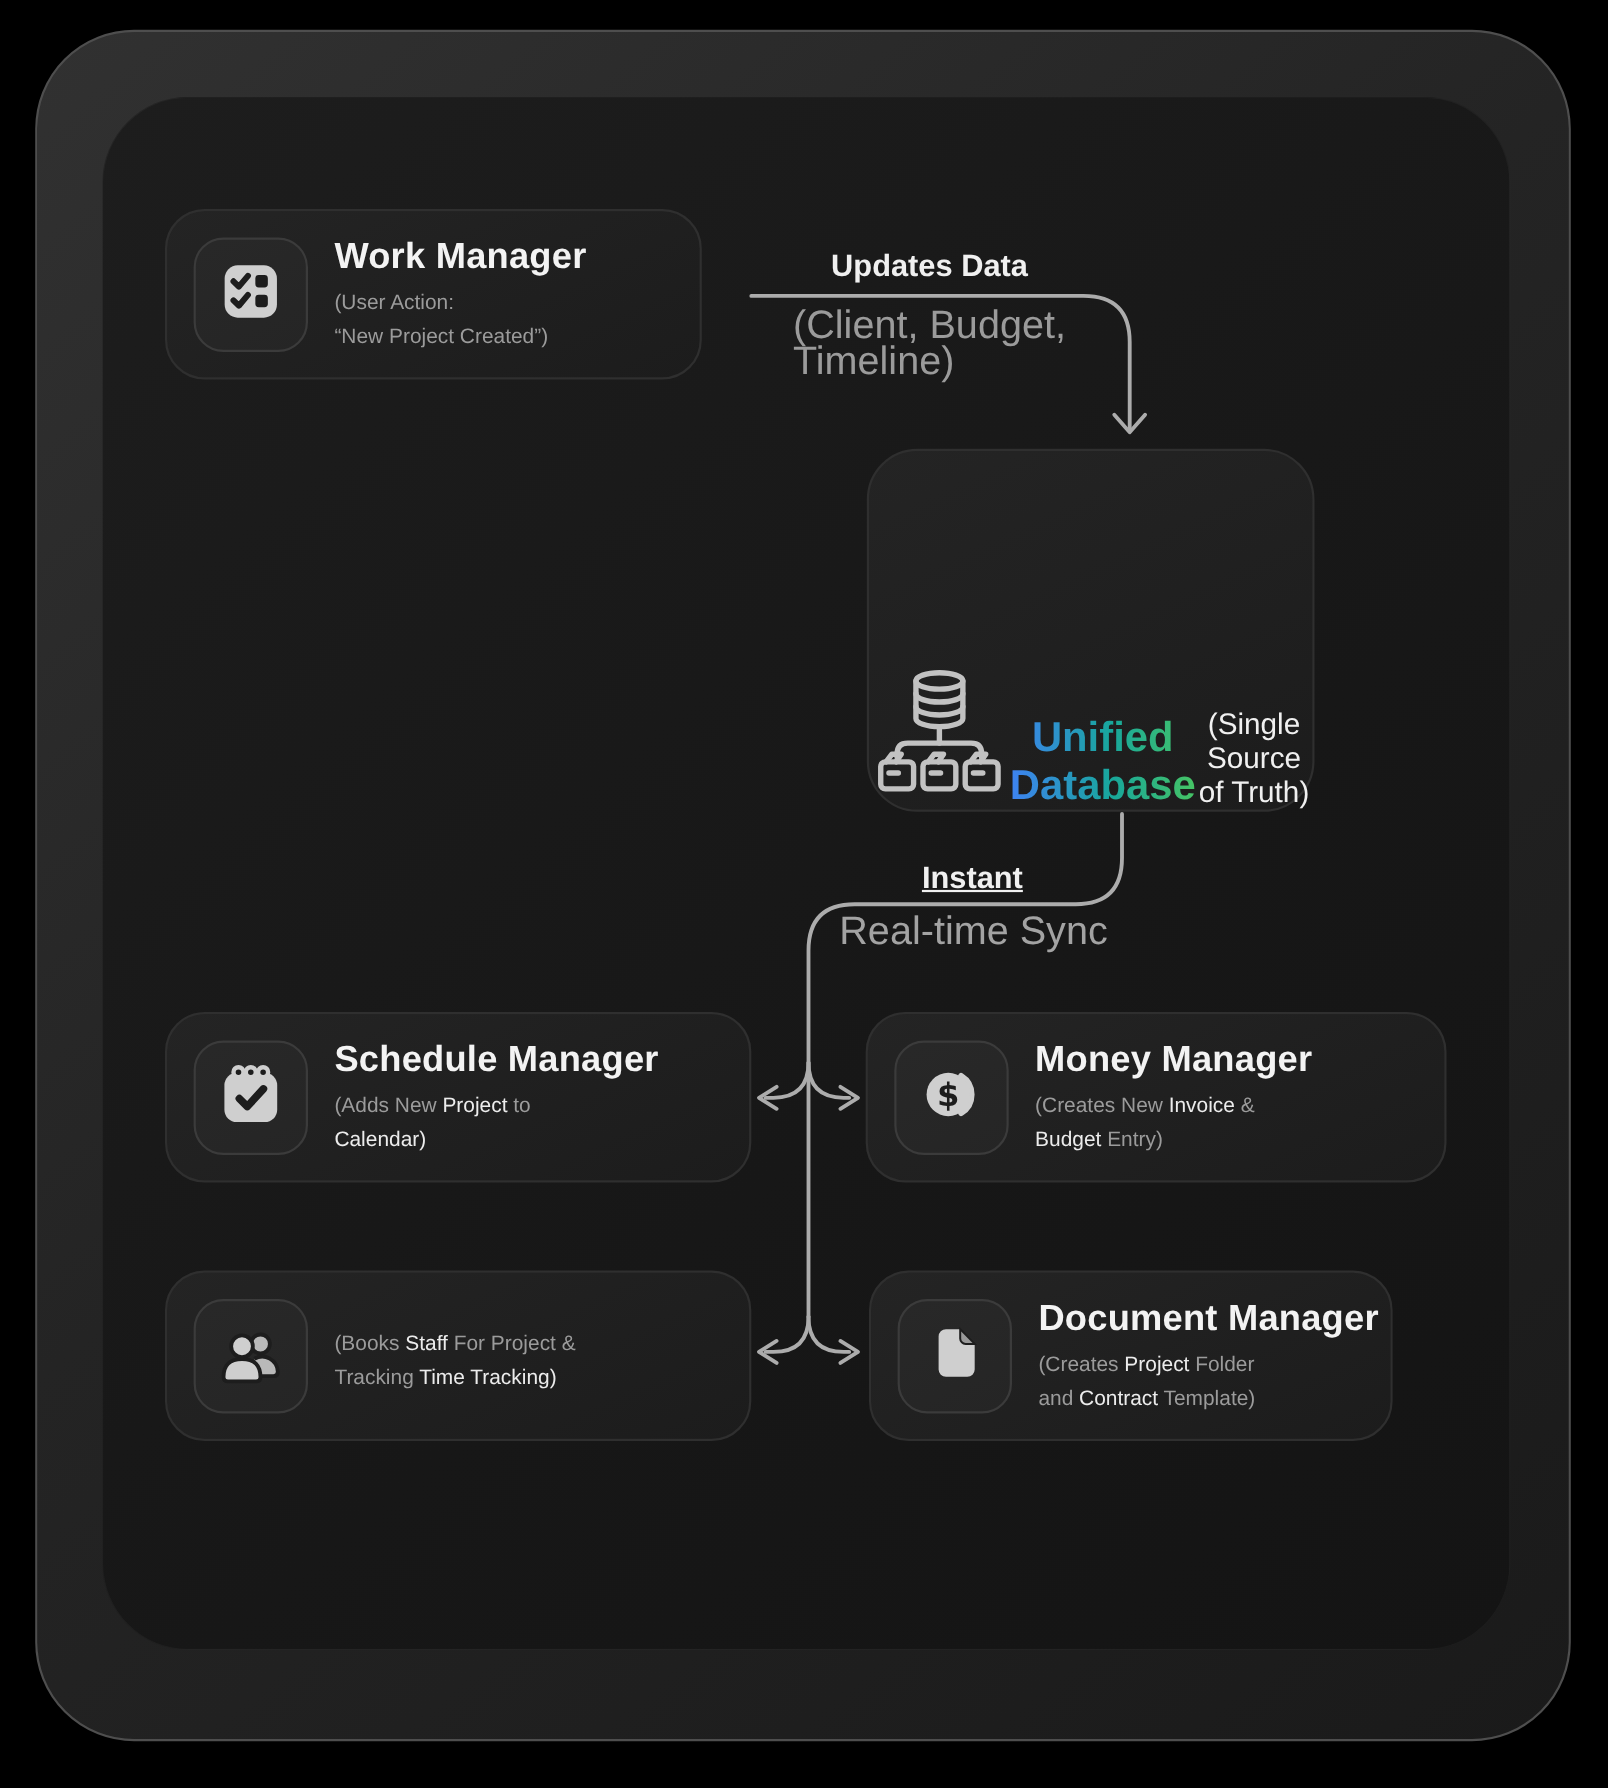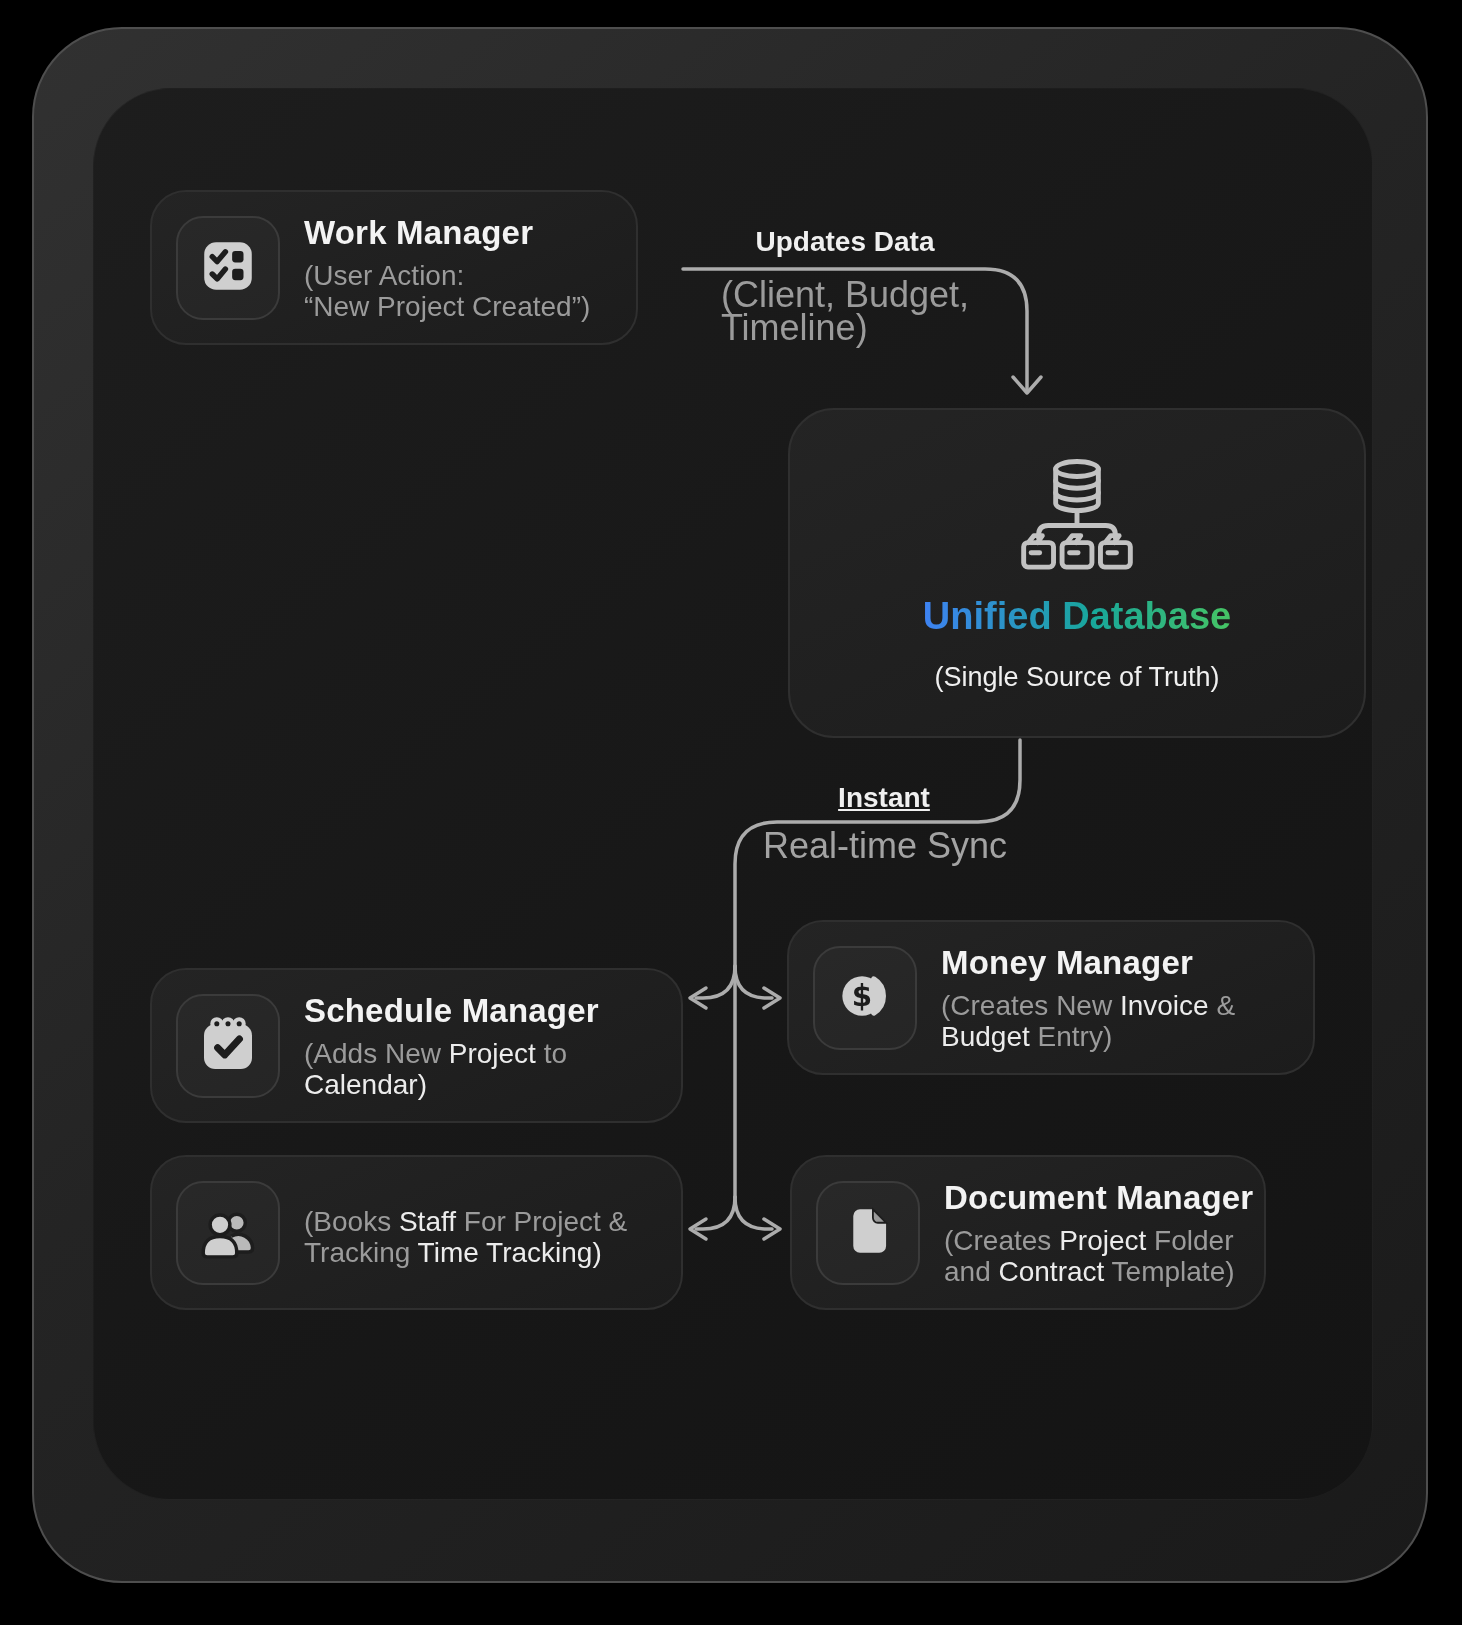--- a/index.html
+++ b/index.html
@@ -13,32 +13,32 @@
     background:linear-gradient(140deg,#1d1d1d 0%,#171717 60%,#141414 100%);
     border:1px solid rgba(255,255,255,0.035);box-sizing:border-box;}
 
   .card{position:absolute;display:flex;align-items:center;box-sizing:border-box;
     background:linear-gradient(155deg,#242424 0%,#1c1c1c 100%);
     border:2px solid #2f2f2f;border-radius:36px;padding-left:24px;z-index:3;}
   .tile{width:104px;height:104px;border-radius:27px;border:2px solid #3b3b3b;box-sizing:border-box;
     background:rgba(255,255,255,0.025);display:flex;align-items:center;justify-content:center;flex:0 0 auto;}
   .txt{margin-left:24px;}
   .title{font-size:33px;font-weight:600;color:#f3f3f3;letter-spacing:.2px;line-height:38px;}
-  .sub{font-size:28px;line-height:31px;margin-top:8px;color:#9b9b9b;}
+  .sub{font-size:19px;line-height:31px;margin-top:8px;color:#9b9b9b;}
   .r-dim{color:#9b9b9b;}
   .r-em{color:#ececec;}
 
   .card-work{left:150px;top:190px;width:488px;height:155px;}
-  .card-schedule{left:150px;top:920px;width:533px;height:155px;margin-top:48px;}
+  .card-schedule{left:150px;top:920px;width:533px;height:155px;}
   .card-workforce{left:150px;top:1155px;width:533px;height:155px;}
   .card-money{left:787px;top:920px;width:528px;height:155px;}
   .card-document{left:790px;top:1155px;width:476px;height:155px;}
 
-  .card-db{left:788px;top:408px;width:578px;height:330px;border-radius:46px;
-    flex-direction:column;justify-content:center;padding:0;text-align:center;}
+  .card-db{left:788px;top:408px;width:407px;height:330px;border-radius:46px;
+    justify-content:center;padding:0;text-align:center;align-items:flex-end;}
   .db-title{font-size:38px;font-weight:600;margin-top:10px;
     background:linear-gradient(90deg,#3e82f2 0%,#18a79b 55%,#46c464 100%);
     -webkit-background-clip:text;background-clip:text;color:transparent;}
   .db-sub{font-size:27px;color:#f0f0f0;margin-top:24px;}
 
   .overlay{position:absolute;left:0;top:0;width:1462px;height:1625px;z-index:2;pointer-events:none;}
 
   .flow-label{position:absolute;z-index:4;font-weight:700;font-size:28px;color:#f0f0f0;
     transform:translateX(-50%);white-space:nowrap;}
   .flow-sub{position:absolute;z-index:4;font-size:36px;color:#a3a3a3;line-height:33px;

